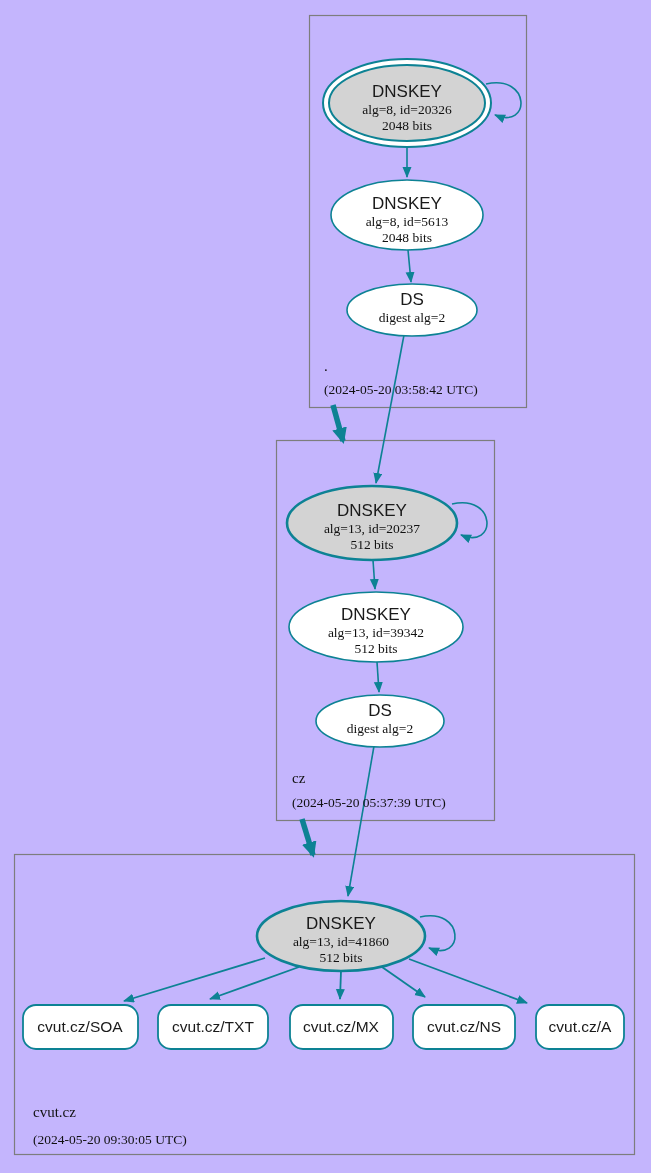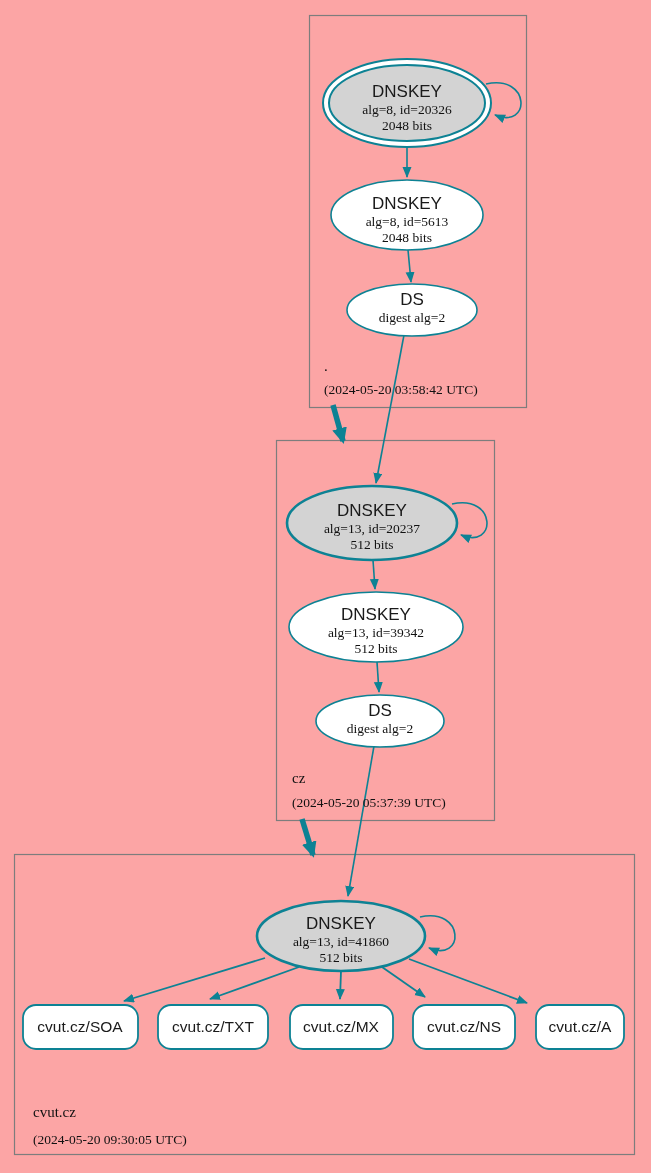--- a/index.html
+++ b/index.html
@@ -1,16 +1,16 @@
 <!DOCTYPE html>
 <html><head>
 <meta charset="utf-8">
 <style>
   html,body { margin:0; padding:0; background:#ffffff; }
-  .stage { position:relative; width:651px; height:1173px; background:#fca5a5; overflow:hidden; }
+  .stage { position:relative; width:651px; height:1173px; background:#c4b5fd; overflow:hidden; }
   svg { display:block; }
 
   .zone-box { fill:none; stroke:#7d7d7d; stroke-width:1.2; }
 
   .edge { stroke:#0d8294; stroke-width:1.6; fill:none; }
   .edge-fan { stroke:#0d8294; stroke-width:1.8; fill:none; }
   .edge-thick { stroke:#0d8294; stroke-width:5.5; fill:none; }
 
   .ksk-ellipse { fill:#d3d3d3; stroke:#0d8294; stroke-width:2.6; }
   .ksk-outer { fill:#ffffff; stroke:#0d8294; stroke-width:2; }

